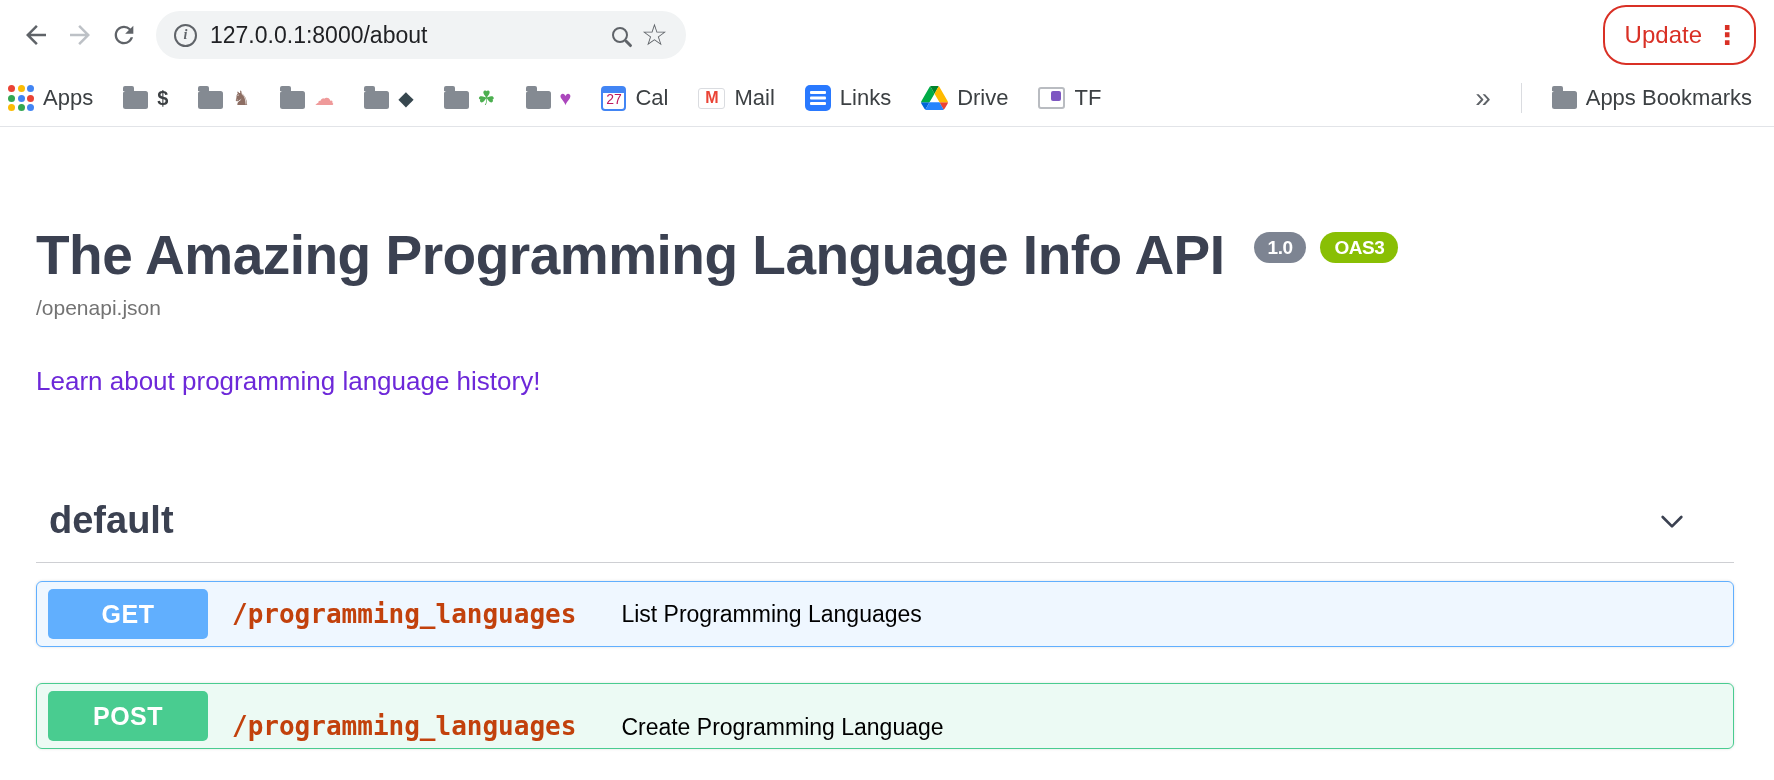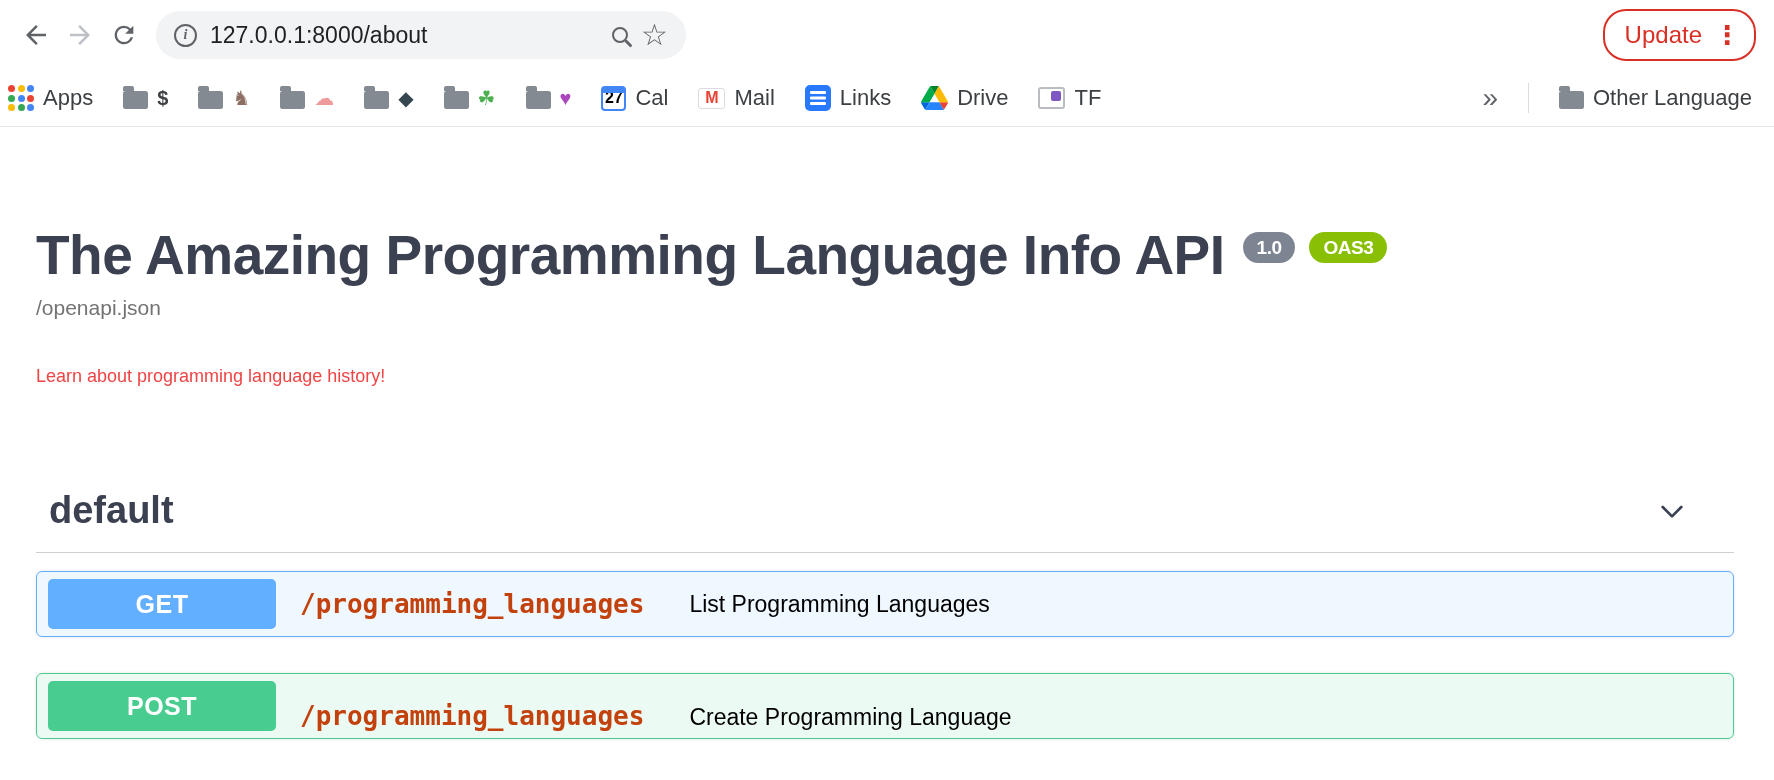--- a/index.html
+++ b/index.html
@@ -62,21 +62,21 @@
                     background:#5f6368; top:1px; left:10px; }
   .puzzle::after { content:''; position:absolute; width:9px; height:9px; border-radius:50%;
                    background:#5f6368; top:10px; left:1px; }
   .queue { width:28px; height:22px; }
   .queue::before { content:''; position:absolute; left:0; top:3px; width:17px; height:3px;
                    background:#5f6368; border-radius:1px; box-shadow:0 7px 0 #5f6368, 0 14px 0 #5f6368; }
   .queue i { position:absolute; right:-2px; top:-2px; font-style:normal; font-size:18px; color:#5f6368; }
   .avatar { width:36px; height:36px; border-radius:50%; flex:0 0 auto;
             background:radial-gradient(circle at 35% 30%, #d7b28a, #8a5a3b 62%, #53351f); }
 
-  .update-pill { margin-left:auto; height:52px; border:2.5px solid #d93025; border-radius:23px;
+  .update-pill { margin-left:auto; height:60px; border:2.5px solid #d93025; border-radius:23px;
                  display:flex; align-items:center; gap:12px; padding:0 14px 0 20px; background:#fff; flex:0 0 auto; }
   .update-label { color:#d93025; font-size:24px; }
   .kebab { color:#d93025; font-size:26px; font-weight:700; line-height:1; }
 
   
   .bookmarks { height:57px; display:flex; align-items:center; gap:30px; padding:0 22px 0 8px;
                border-bottom:1px solid #e2e4e8; background:#fff; }
   .bm { display:flex; align-items:center; gap:9px; flex:0 0 auto; }
   .bm-label { font-size:22px; color:#3c4043; white-space:nowrap; }
   .apps-grid { display:grid; grid-template-columns:repeat(3,7px); grid-auto-rows:7px; gap:2.5px; }
@@ -84,55 +84,55 @@
   .g1{background:#ea4335}.g2{background:#fbbc05}.g3{background:#4285f4}.g4{background:#34a853}
   .folder { width:25px; height:18px; background:#848a92; border-radius:2.5px; position:relative; margin-top:4px; }
   .folder::before { content:''; position:absolute; top:-5px; left:0; width:11px; height:5px;
                     background:#848a92; border-radius:2px 2px 0 0; }
   .fglyph { font-size:20px; line-height:1; }
   .f-horse{color:#8d6e63} .f-brain{color:#ef9a9a} .f-grad{color:#37474f}
   .f-herb{color:#4caf50} .f-heart{color:#ab47bc} .f-dollar{color:#3c4043; font-weight:700;}
   .cal-ic { width:25px; height:25px; background:#fff; border:2px solid #4285f4; border-radius:4px;
             position:relative; display:flex; align-items:flex-end; justify-content:center; }
   .cal-ic::before { content:''; position:absolute; top:0; left:0; right:0; height:5px; background:#4285f4; }
-  .cal-num { font-size:16px; font-weight:700; color:#000000; line-height:1.3; }
+  .cal-num { font-size:14px; font-weight:400; color:#be185d; line-height:1.3; }
   .gmail-ic { width:27px; height:21px; background:#fff; border:1px solid #dadce0; border-radius:3px;
               display:flex; align-items:center; justify-content:center; }
   .gmail-m { color:#ea4335; font-weight:700; font-size:16px; line-height:1; }
   .links-ic { width:26px; height:26px; background:#2979ff; border-radius:5px; position:relative; }
   .links-ic::before { content:''; position:absolute; left:5px; top:6px; width:16px; height:3px;
                       background:#fff; border-radius:1px; box-shadow:0 5.5px 0 #fff, 0 11px 0 #fff; }
   .tf-ic { width:27px; height:22px; background:#fff; border:2px solid #b9bcc1; border-radius:3px; position:relative; }
   .tf-ic::after { content:''; position:absolute; right:2px; top:2px; width:10px; height:10px;
                   background:#7e57c2; border-radius:2px; }
   .overflow { margin-left:auto; font-size:28px; color:#5f6368; line-height:1; }
   .vdiv { width:1px; height:30px; background:#dadce0; flex:0 0 auto; }
 
   
   .content { padding:0 40px 0 36px; color:#3b4151; }
   .info { margin-top:96px; }
-  h1.api-title { display:flex; align-items:flex-start; gap:18px; font-size:55px; font-weight:700;
+  h1.api-title { display:flex; align-items:flex-start; gap:29px; font-size:55px; font-weight:700;
                  color:#3b4151; letter-spacing:-0.5px; }
   .badges { display:flex; gap:14px; margin-top:9px; }
   .badge { color:#fff; font-size:19px; font-weight:700; border-radius:18px; padding:6px 14px; line-height:1; }
   .badge.version { background:#7d8492; }
   .badge.oas { background:#89bf04; }
   .openapi-link { display:inline-block; margin-top:9px; color:#737373; font-size:21px; text-decoration:none; }
-  .api-desc { margin-top:46px; font-size:18px; color:#ef4444; }
+  .api-desc { margin-top:46px; font-size:26px; color:#6d28d9; }
 
   .tag-header { margin-top:102px; display:flex; align-items:center; justify-content:space-between;
                 padding:0 46px 20px 13px; border-bottom:1px solid rgba(59,65,81,.25); }
   .tag-header h3 { font-size:38px; font-weight:700; color:#3b4151; }
   .tag-chevron { border:none; background:transparent; display:flex; }
 
   .opblock { border-radius:6px; display:flex; align-items:center; padding:7px 11px;
              box-shadow:0 0 3px rgba(0,0,0,.12); }
   .opblock.get  { margin-top:18px; border:1.5px solid #61affe; background:rgba(97,175,254,.10); }
   .opblock.post { margin-top:36px; border:1.5px solid #49cc90; background:rgba(73,204,144,.10);align-items:flex-end; }
-  .method-badge { width:228px; height:50px; border-radius:5px; color:#fff; font-size:25px; font-weight:700;
+  .method-badge { width:160px; height:50px; border-radius:5px; color:#fff; font-size:25px; font-weight:700;
                   letter-spacing:.5px; display:flex; align-items:center; justify-content:center; flex:0 0 auto; }
   .method-badge.get  { background:#61affe; }
   .method-badge.post { background:#49cc90; }
   .op-path { margin-left:24px; font-family:"DejaVu Sans Mono","Liberation Mono",monospace;
              font-weight:700; font-size:26px; color:#c2410c; white-space:nowrap; }
   .op-summary { margin-left:45px; font-size:23px; color:#000000; white-space:nowrap; }
 </style>
 </head>
 <body>
 
@@ -237,21 +237,21 @@
   </div>
   <div class="bm" data-interactable="true">
     <span class="tf-ic" data-interactable="false"></span>
     <span class="bm-label" data-interactable="false">TF</span>
   </div>
 
   <span class="overflow" data-interactable="true">»</span>
   <span class="vdiv" data-interactable="false"></span>
   <div class="bm" data-interactable="true">
     <span class="folder" data-interactable="false"></span>
-    <span class="bm-label" data-interactable="false">Other Language</span>
+    <span class="bm-label" data-interactable="false">Apps Bookmarks</span>
   </div>
 </div>
 
 <div class="content" data-interactable="false">
   <div class="info" data-interactable="false">
     <h1 class="api-title">
       <span data-interactable="false">The Amazing Programming Language Info API</span>
       <span class="badges" data-interactable="false">
         <span class="badge version" data-interactable="false">1.0</span>
         <span class="badge oas" data-interactable="false">OAS3</span>

